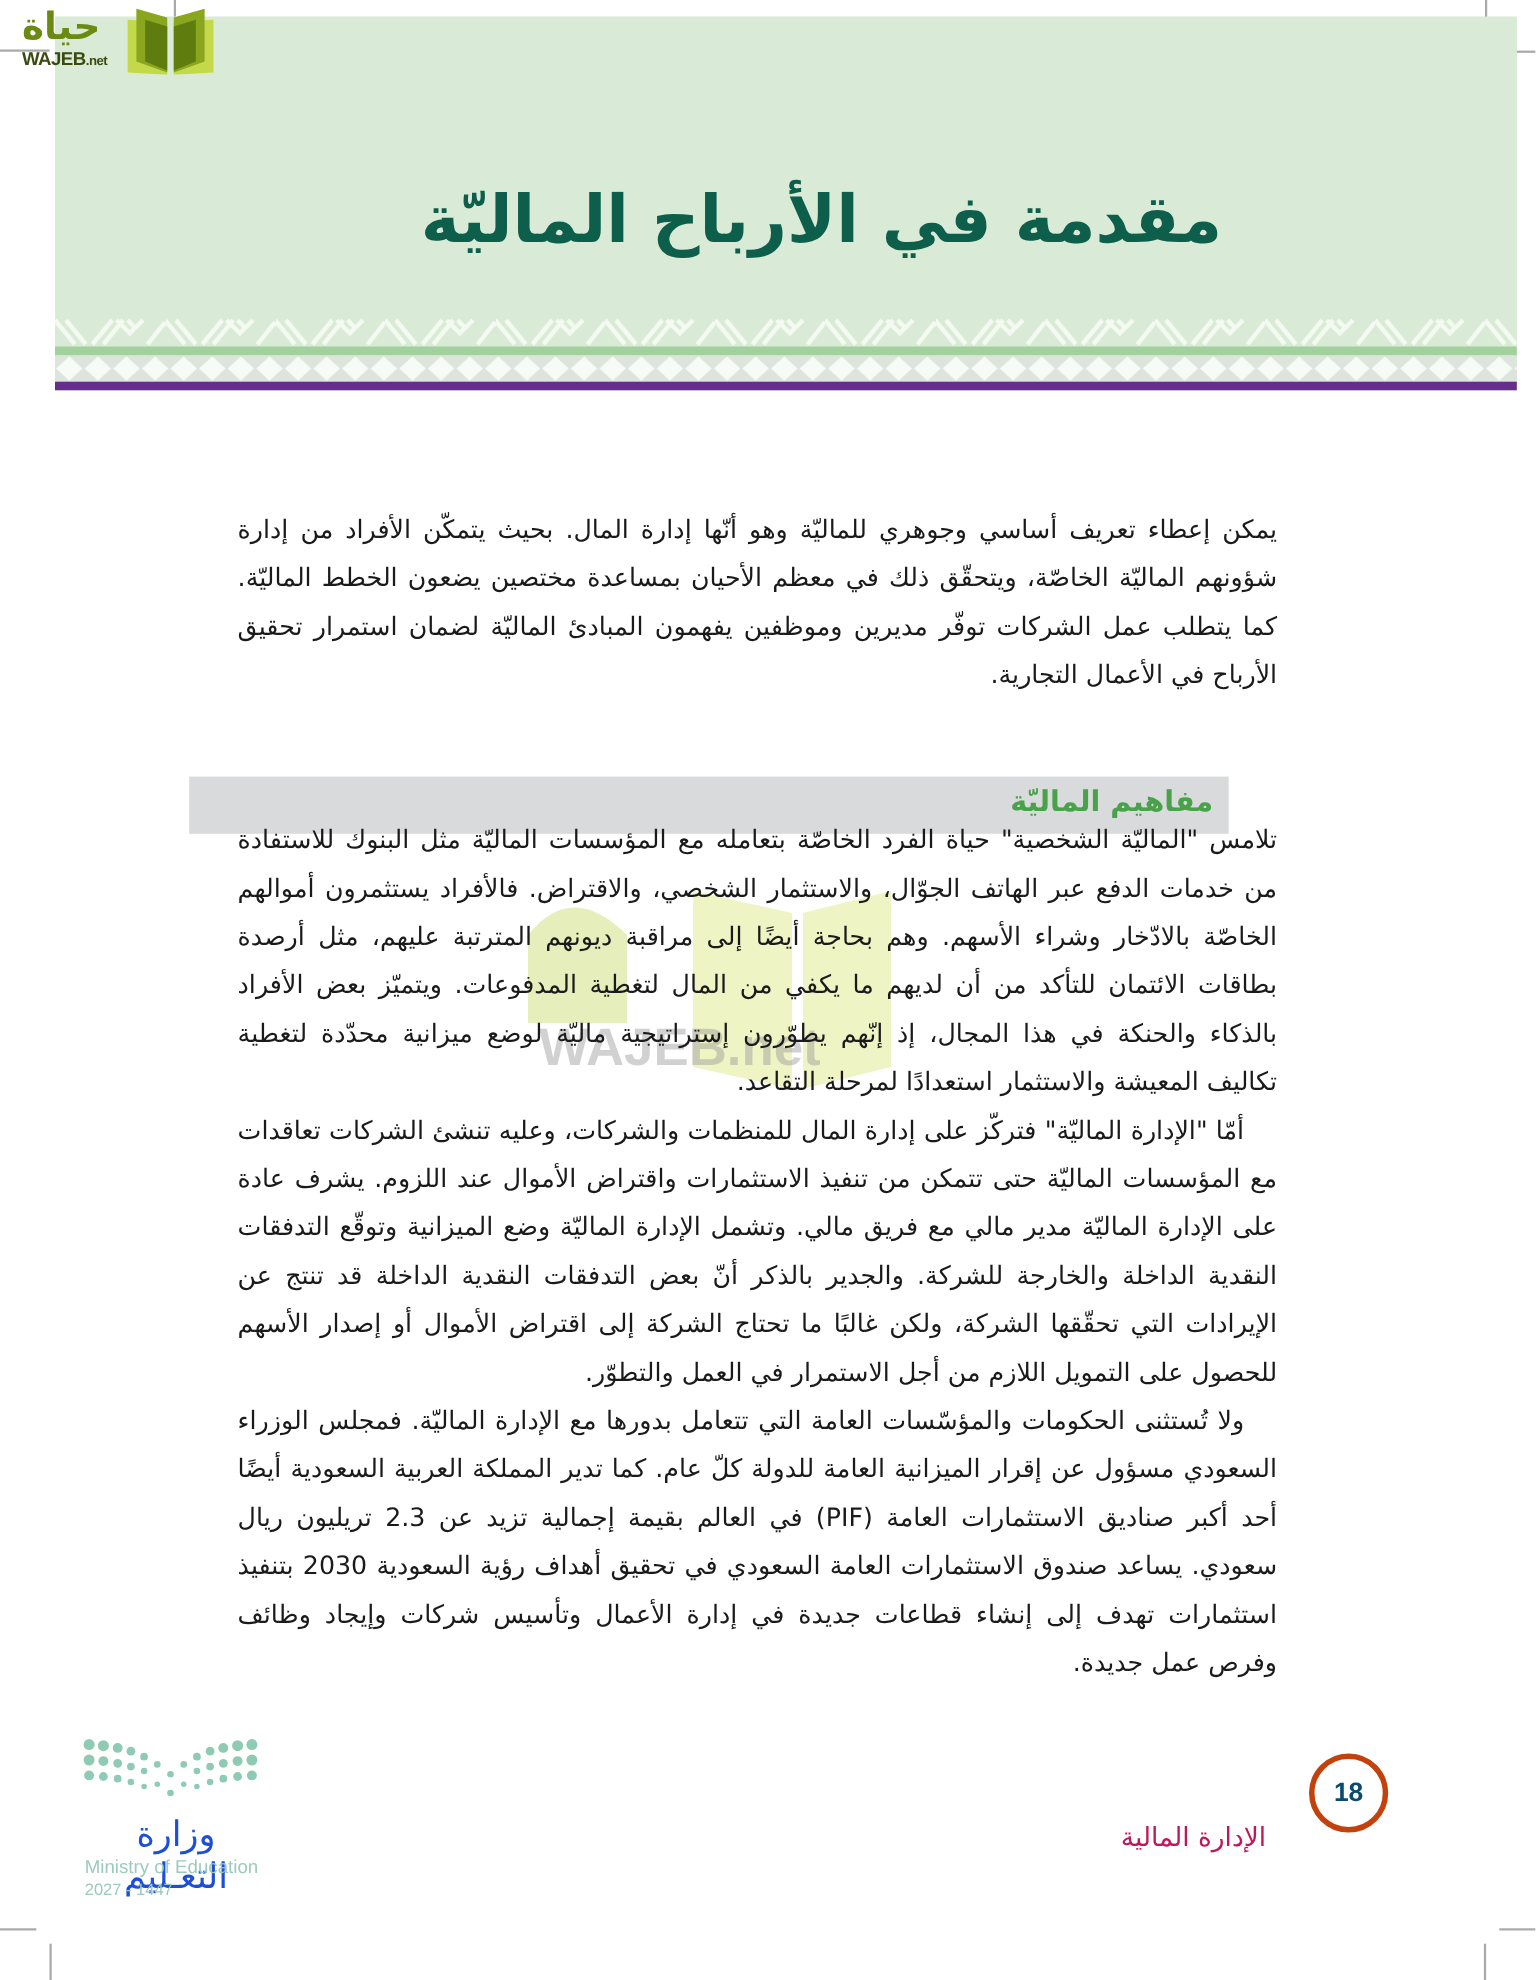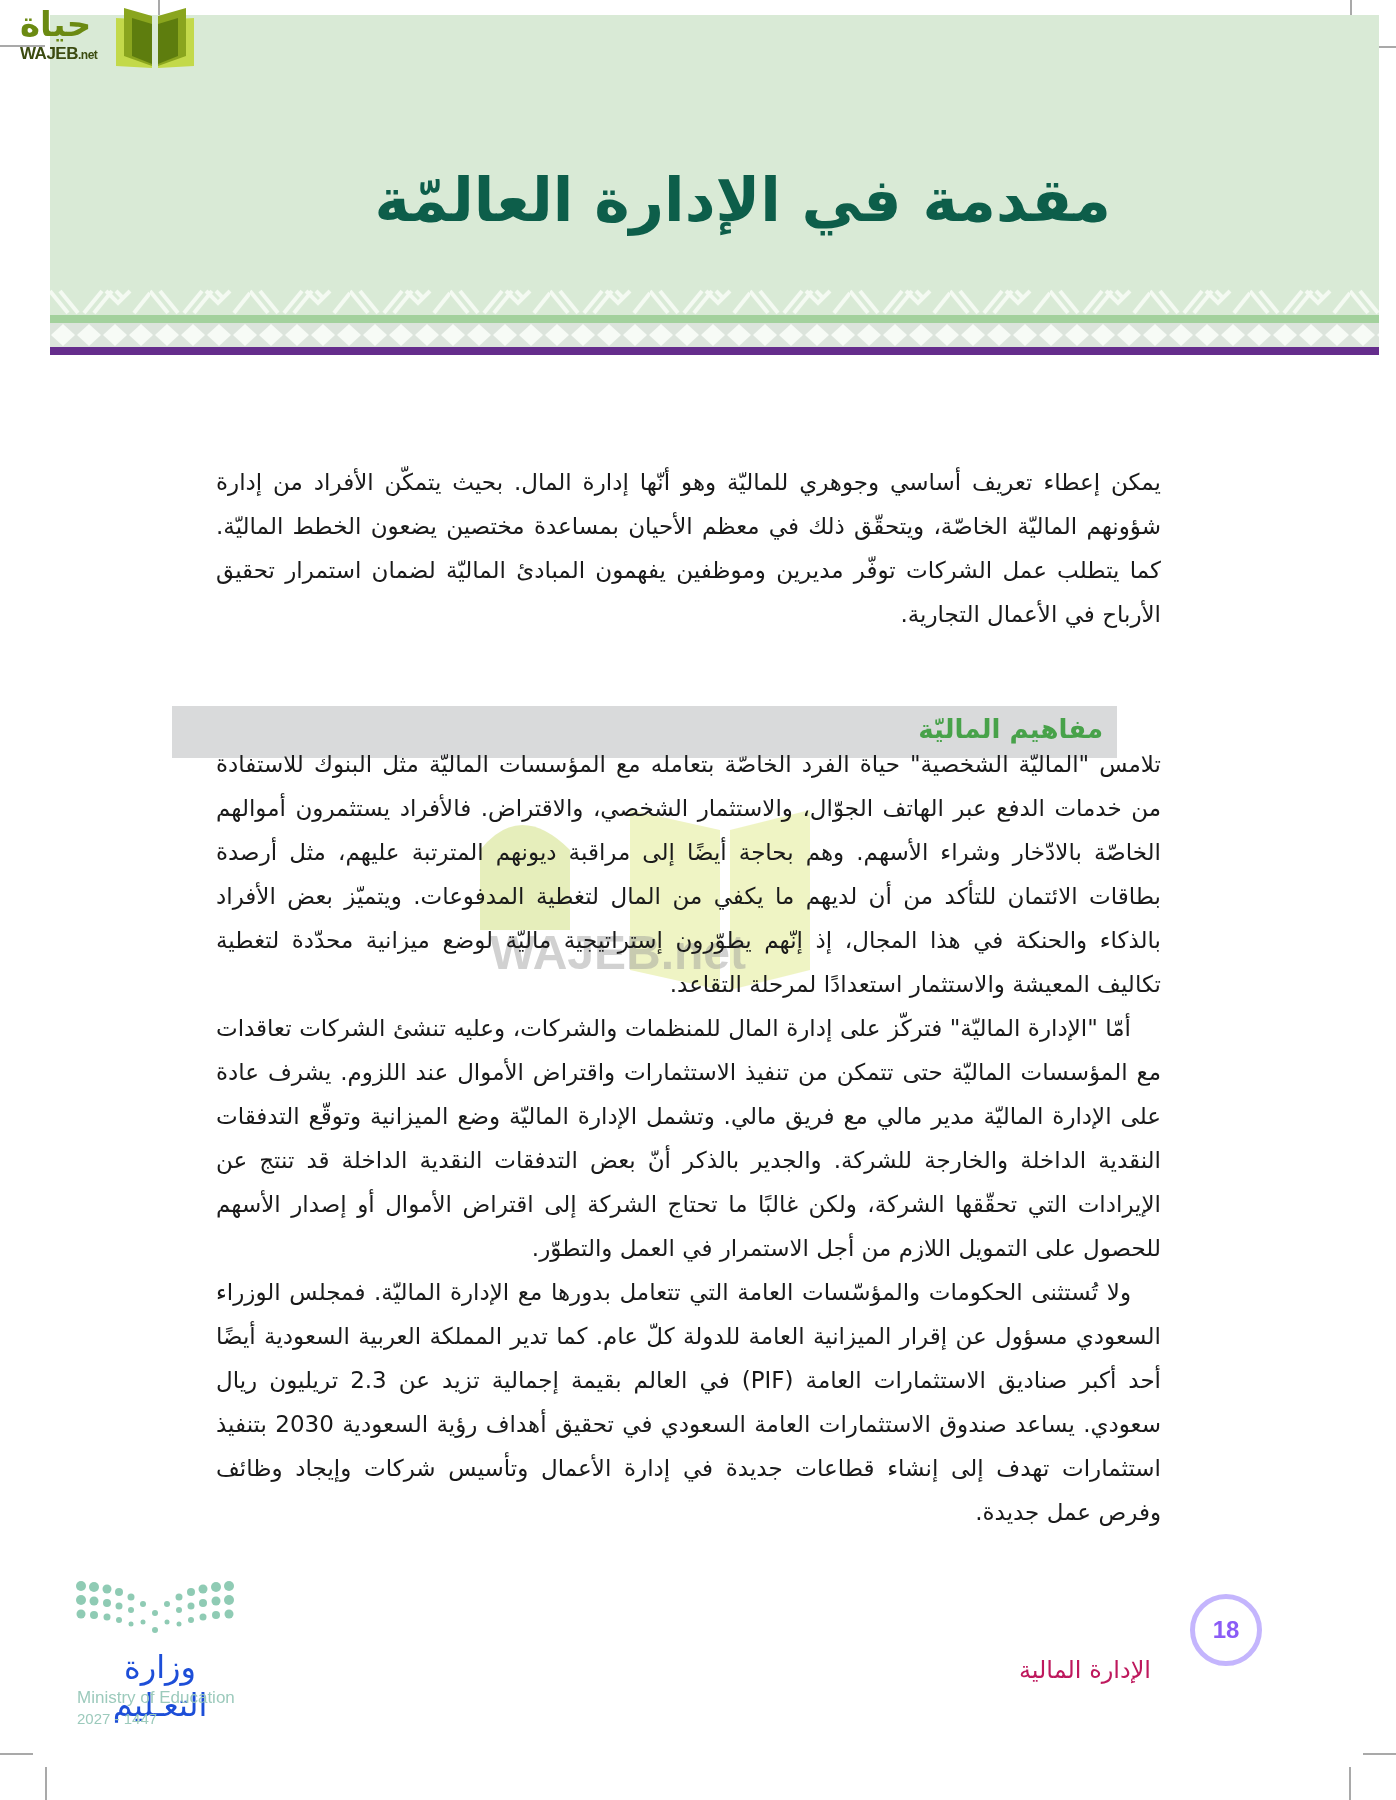--- a/index.html
+++ b/index.html
@@ -18,41 +18,41 @@
   .header .purple { position:absolute; left:0; top:332px; width:100%; height:8px; background:#652d8c; }
   .content { position:absolute; left:172px; width:945px; direction:rtl; text-align:justify; color:#1a1a1a; font-size:23px; line-height:44px; font-family:"DejaVu Sans", sans-serif;margin-left:44px; }
   .content p { margin:0; text-align-last:right; }
   .p1 { top:460px; }
   .sec-bar { position:absolute; left:172px; top:670px; width:945px; height:52px; background:#d9dadb; direction:rtl;margin-top:36px; }
   .sec-bar span { position:absolute; right:14px; top:8px; font-size:26px; font-weight:bold; color:#48a24a; }
   .p2 { top:742px; }
   .indent { text-indent:30px; }
   .watermark { position:absolute; left:480px; top:790px; width:340px; height:200px; opacity:0.35; pointer-events:none; }
   .wm-text { position:absolute; left:490px; top:925px; font-size:48px; font-weight:bold; color:#9a9a9a; opacity:0.45; font-family:"Liberation Sans", sans-serif; }
-  .page-circle { position:absolute; left:1190px; top:1594px; width:62px; height:62px; border:5px solid #c4b5fd; border-radius:50%; display:flex; align-items:center; justify-content:center; font-size:24px; font-weight:bold; color:#8b5cf6; font-family:"Liberation Sans", sans-serif; }
+  .page-circle { position:absolute; left:1190px; top:1594px; width:62px; height:62px; border:5px solid #c2410c; border-radius:50%; display:flex; align-items:center; justify-content:center; font-size:24px; font-weight:bold; color:#0c4a6e; font-family:"Liberation Sans", sans-serif; }
   .footer-title { position:absolute; right:245px; top:1656px; font-size:24px; color:#be185d; direction:rtl; }
   .moe { position:absolute; left:75px; top:1578px; width:180px; height:160px; }
   .moe .ar { position:absolute; left:0; top:70px; font-size:32px; color:#1d4ed8; direction:rtl; width:170px; text-align:center; }
   .moe .en { position:absolute; left:2px; top:110px; font-size:17px; color:#9ccabc; font-family:Liberation Sans, sans-serif; }
   .moe .yr { position:absolute; left:2px; top:132px; font-size:15px; color:#9ccabc; font-family:"Liberation Sans", sans-serif; }
 </style>
 </head>
 <body>
 
 <div class="crop" style="left:158px;top:0;width:2px;height:40px;"></div>
 <div class="crop" style="left:0;top:45px;width:45px;height:2px;"></div>
 <div class="crop" style="left:1350px;top:0;width:2px;height:32px;"></div>
 <div class="crop" style="left:1363px;top:46px;width:33px;height:2px;"></div>
 <div class="crop" style="left:0;top:1753px;width:33px;height:2px;"></div>
 <div class="crop" style="left:45px;top:1767px;width:2px;height:33px;"></div>
 <div class="crop" style="left:1363px;top:1753px;width:33px;height:2px;"></div>
 <div class="crop" style="left:1349px;top:1767px;width:2px;height:33px;"></div>
 
 <div class="header">
-  <div class="title">مقدمة في الإدارة العالمّة</div>
+  <div class="title">مقدمة في الأرباح الماليّة</div>
   <svg class="zig" viewBox="0 0 1329 26" preserveAspectRatio="none">
     <defs>
       <pattern id="zz" width="100" height="26" patternUnits="userSpaceOnUse">
         <path d="M0 2 L18 24 M10 2 L28 24 M34 24 L52 2 M44 24 L62 2 M56 2 L68 14 L80 2 M66 2 L74 10 M84 24 L100 4" stroke="#f4faf2" stroke-width="4" fill="none"></path>
       </pattern>
     </defs>
     <rect width="1329" height="26" fill="url(#zz)"></rect>
   </svg>
   <div class="band"></div>
   <svg class="dia" viewBox="0 0 1329 24" preserveAspectRatio="none">

